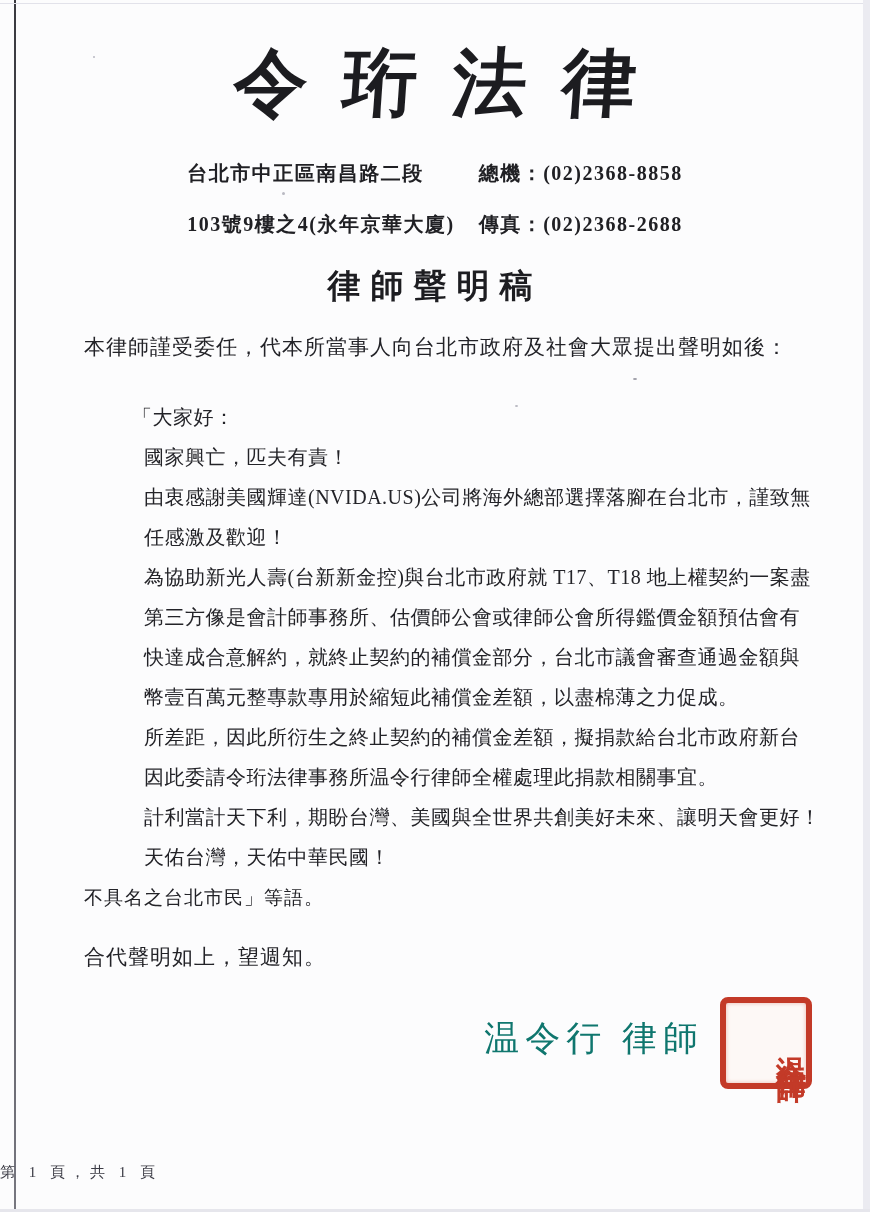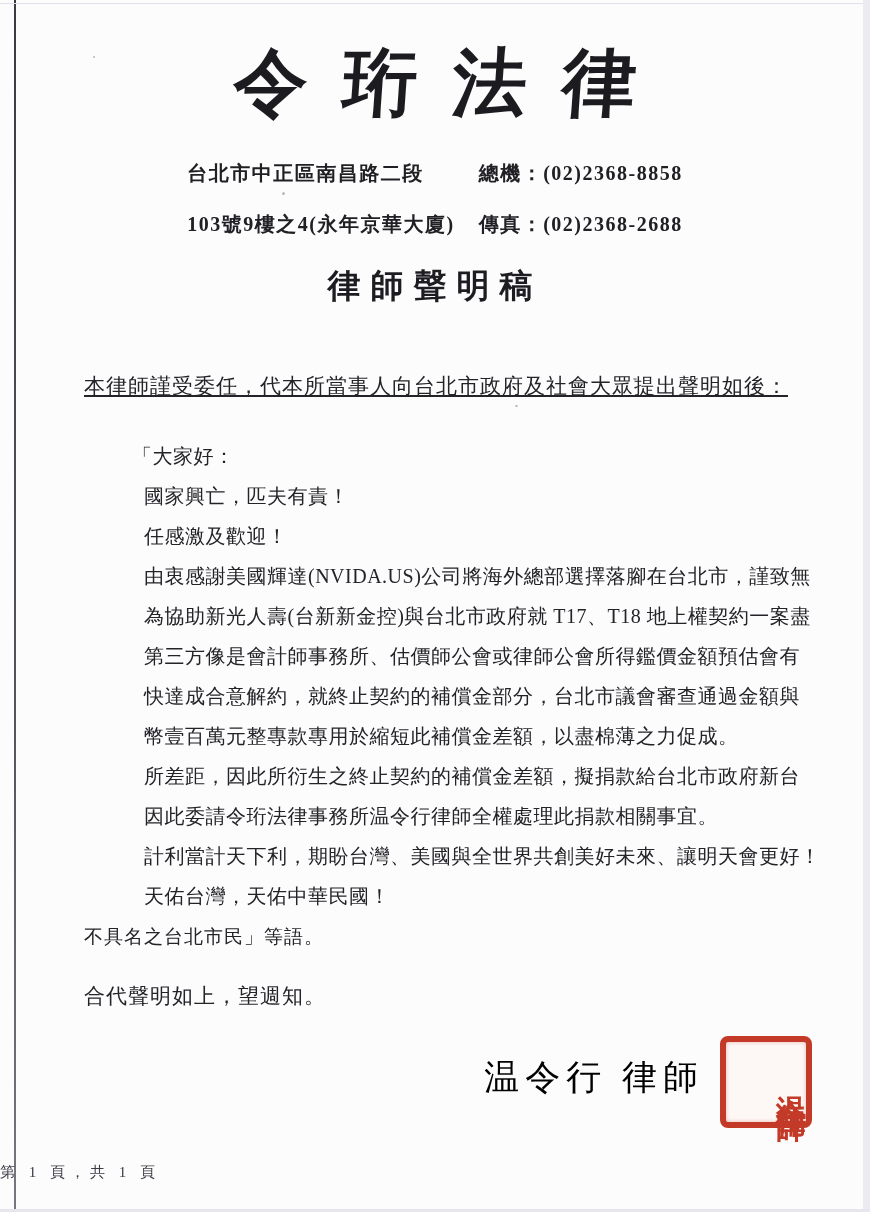--- a/index.html
+++ b/index.html
@@ -69,21 +69,21 @@
     margin-top: 26px;
     text-align: center;
     font-size: 33px;
     font-weight: 700;
     letter-spacing: 10px;
     color: #1d1d21;
   }
 
   
   .body-text { margin: 0 70px 0 84px; font-size: 21px; color: #232328; }
-  .intro { margin-top: 63px; letter-spacing: 1px; text-decoration: underline; }
+  .intro { margin-top: 24px; letter-spacing: 1px; }
   .quote-block { margin-top: 36px; margin-left: 60px; }
   .quote-line {
     font-size: 20px;
     line-height: 40px;
     letter-spacing: 0.5px;
     white-space: nowrap;
   }
   .quote-line.first { text-indent: -12px; }
   .quote-attel {
     margin-top: 8px;
@@ -97,21 +97,21 @@
   .sig-row {
     margin: 26px 58px 0 0;
     display: flex;
     justify-content: flex-end;
     align-items: center;
     gap: 16px;
   }
   .sig-name {
     font-size: 35px;
     letter-spacing: 6px;
-    color: #000000;
+    color: #0f766e;
     padding-bottom: 10px;
   }
   .seal {
     width: 92px;
     height: 92px;
     border: 6px solid #c33a28;
     border-radius: 8px;
     background: #fdf8f6;
     color: #c33a28;
     writing-mode: vertical-rl;
@@ -165,22 +165,22 @@
   </div>
 
   <div class="doc-title">律師聲明稿</div>
 
   <div class="body-text">
     <p class="intro">本律師謹受委任，代本所當事人向台北市政府及社會大眾提出聲明如後：</p>
 
     <div class="quote-block">
       <div class="quote-line first">「大家好：</div>
       <div class="quote-line">國家興亡，匹夫有責！</div>
+      <div class="quote-line">由衷感謝美國輝達(NVIDA.US)公司將海外總部選擇落腳在台北市，謹致無</div>
       <div class="quote-line">任感激及歡迎！</div>
-      <div class="quote-line">由衷感謝美國輝達(NVIDA.US)公司將海外總部選擇落腳在台北市，謹致無</div>
       <div class="quote-line">為協助新光人壽(台新新金控)與台北市政府就 T17、T18 地上權契約一案盡</div>
       <div class="quote-line">第三方像是會計師事務所、估價師公會或律師公會所得鑑價金額預估會有</div>
       <div class="quote-line">快達成合意解約，就終止契約的補償金部分，台北市議會審查通過金額與</div>
       <div class="quote-line">幣壹百萬元整專款專用於縮短此補償金差額，以盡棉薄之力促成。</div>
       <div class="quote-line">所差距，因此所衍生之終止契約的補償金差額，擬捐款給台北市政府新台</div>
       <div class="quote-line">因此委請令珩法律事務所温令行律師全權處理此捐款相關事宜。</div>
       <div class="quote-line">計利當計天下利，期盼台灣、美國與全世界共創美好未來、讓明天會更好！</div>
       <div class="quote-line">天佑台灣，天佑中華民國！</div>
     </div>
 

